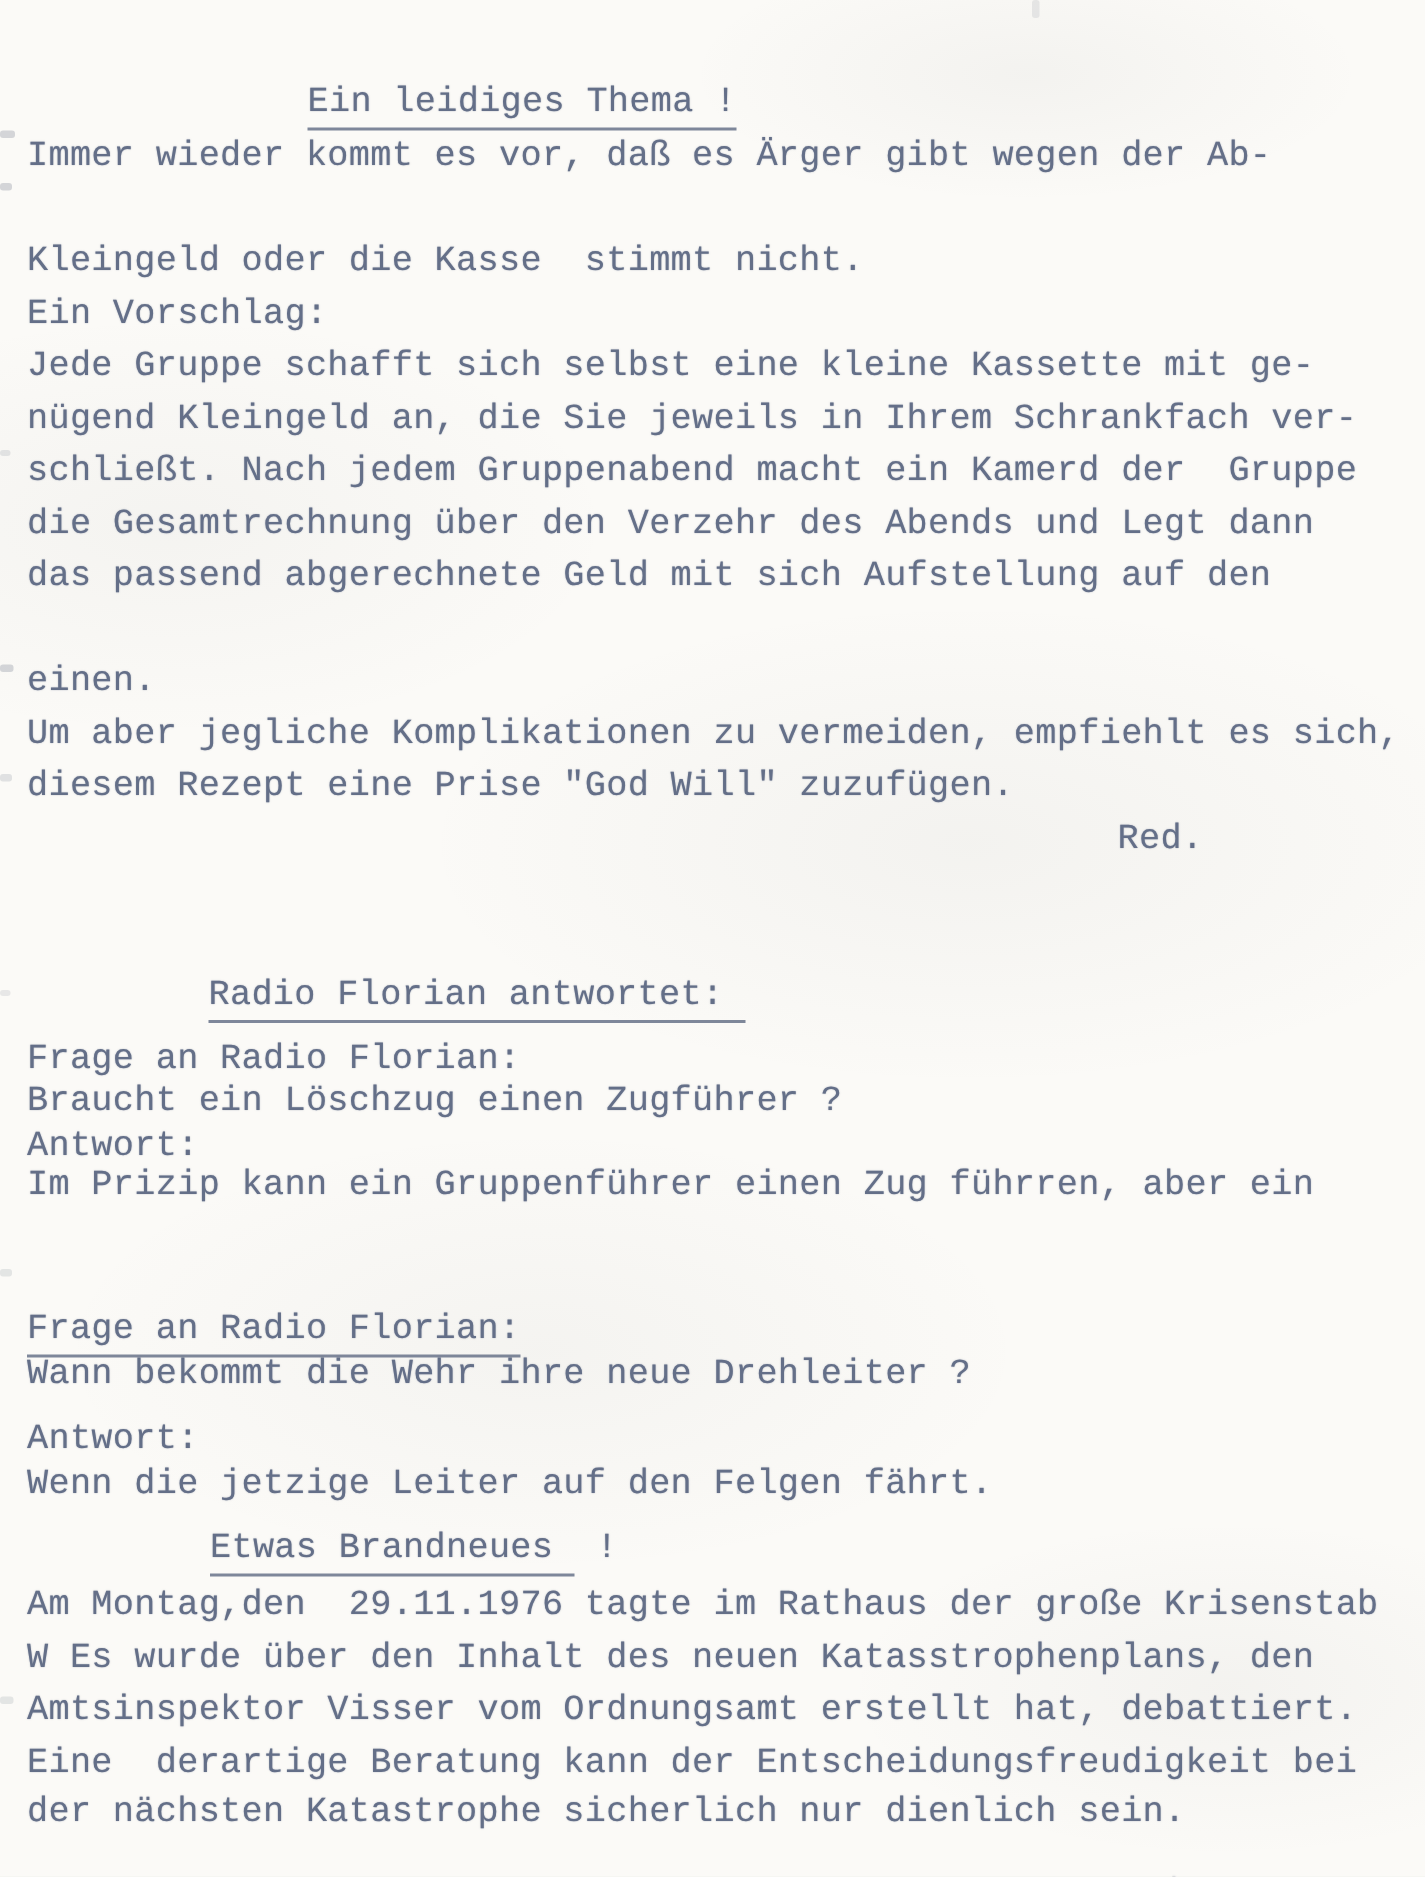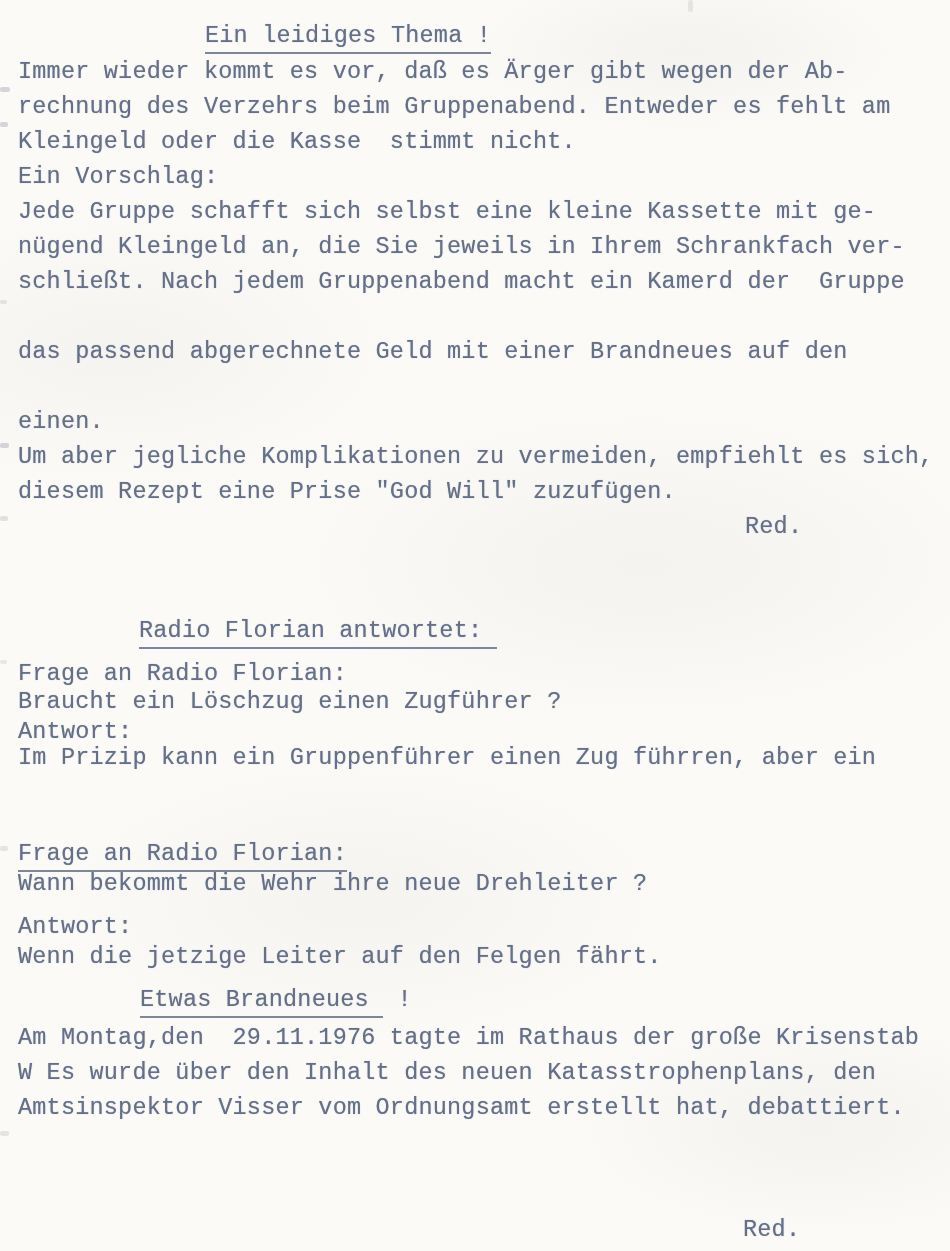--- a/index.html
+++ b/index.html
@@ -23,65 +23,68 @@
     font-family: "Liberation Mono", "DejaVu Sans Mono", monospace;
     font-size: 23.5px;
     letter-spacing: 0.2px;
     color: #646f88;
   }
   .ln {
     position: absolute;
     white-space: pre;
     line-height: 1.15;
     text-shadow: 0 0 1px rgba(100,111,136,0.55);
+    margin-top: 33px;
   }
   .ul {
     border-bottom: 2px solid rgba(95,106,130,0.8);
     padding-bottom: 3px;
   }
   .tick {
     position: absolute;
     background: rgba(130,138,152,0.32);
     border-radius: 2px;
   }
 </style>
 </head>
 <body>
 
 <div class="page" style="color: rgb(100, 111, 136); background-color: rgb(251, 250, 247);">
 
   <div class="ln" style="top:22px;left:205px"><span class="ul">Ein leidiges Thema !</span></div>
   <div class="ln" style="top:58px;left:18px">Immer wieder kommt es vor, daß es Ärger gibt wegen der Ab-</div>
-  <div class="ln" style="top:93px;left:18px">rechnung des Verzehrs beim Gruppenabend. Entweder es fehlt am</div>
   <div class="ln" style="top:128px;left:18px">Kleingeld oder die Kasse  stimmt nicht.</div>
   <div class="ln" style="top:163px;left:18px">Ein Vorschlag:</div>
   <div class="ln" style="top:198px;left:18px">Jede Gruppe schafft sich selbst eine kleine Kassette mit ge-</div>
   <div class="ln" style="top:233px;left:18px">nügend Kleingeld an, die Sie jeweils in Ihrem Schrankfach ver-</div>
   <div class="ln" style="top:268px;left:18px">schließt. Nach jedem Gruppenabend macht ein Kamerd der  Gruppe</div>
-  <div class="ln" style="top:338px;left:18px">das passend abgerechnete Geld mit einer Brandneues auf den</div>
+  <div class="ln" style="top:303px;left:18px">die Gesamtrechnung über den Verzehr des Abends und Legt dann</div>
+  <div class="ln" style="top:338px;left:18px">das passend abgerechnete Geld mit sich Aufstellung auf den</div>
   <div class="ln" style="top:408px;left:18px">einen.</div>
   <div class="ln" style="top:443px;left:18px">Um aber jegliche Komplikationen zu vermeiden, empfiehlt es sich,</div>
   <div class="ln" style="top:478px;left:18px">diesem Rezept eine Prise "God Will" zuzufügen.</div>
   <div class="ln" style="top:513px;left:745px">Red.</div>
 
   <div class="ln" style="top:617px;left:139px"><span class="ul">Radio Florian antwortet: </span></div>
   <div class="ln" style="top:660px;left:18px">Frage an Radio Florian:</div>
   <div class="ln" style="top:688px;left:18px">Braucht ein Löschzug einen Zugführer ?</div>
   <div class="ln" style="top:718px;left:18px">Antwort:</div>
   <div class="ln" style="top:744px;left:18px">Im Prizip kann ein Gruppenführer einen Zug führren, aber ein</div>
 
   <div class="ln" style="top:840px;left:18px"><span class="ul">Frage an Radio Florian:</span></div>
   <div class="ln" style="top:870px;left:18px">Wann bekommt die Wehr ihre neue Drehleiter ?</div>
   <div class="ln" style="top:913px;left:18px">Antwort:</div>
   <div class="ln" style="top:943px;left:18px">Wenn die jetzige Leiter auf den Felgen fährt.</div>
 
   <div class="ln" style="top:986px;left:140px"><span class="ul">Etwas Brandneues </span><span> !</span></div>
   <div class="ln" style="top:1024px;left:18px">Am Montag,den  29.11.1976 tagte im Rathaus der große Krisenstab</div>
   <div class="ln" style="top:1059px;left:18px">W Es wurde über den Inhalt des neuen Katasstrophenplans, den</div>
   <div class="ln" style="top:1094px;left:18px">Amtsinspektor Visser vom Ordnungsamt erstellt hat, debattiert.</div>
+  <div class="ln" style="top:1129px;left:18px">Eine  derartige Beratung kann der Entscheidungsfreudigkeit bei</div>
+  <div class="ln" style="top:1162px;left:18px">der nächsten Katastrophe sicherlich nur dienlich sein.</div>
   <div class="ln" style="top:1216px;left:743px">Red.</div>
 
   <div class="tick" style="left:0;top:87px;width:10px;height:5px"></div>
   <div class="tick" style="left:0;top:122px;width:8px;height:5px"></div>
   <div class="tick" style="left:0;top:300px;width:7px;height:4px;opacity:.6"></div>
   <div class="tick" style="left:0;top:443px;width:9px;height:5px"></div>
   <div class="tick" style="left:0;top:516px;width:8px;height:5px;opacity:.7"></div>
   <div class="tick" style="left:0;top:660px;width:7px;height:4px;opacity:.5"></div>
   <div class="tick" style="left:0;top:846px;width:8px;height:5px;opacity:.6"></div>
   <div class="tick" style="left:0;top:1131px;width:9px;height:5px;opacity:.6"></div>

